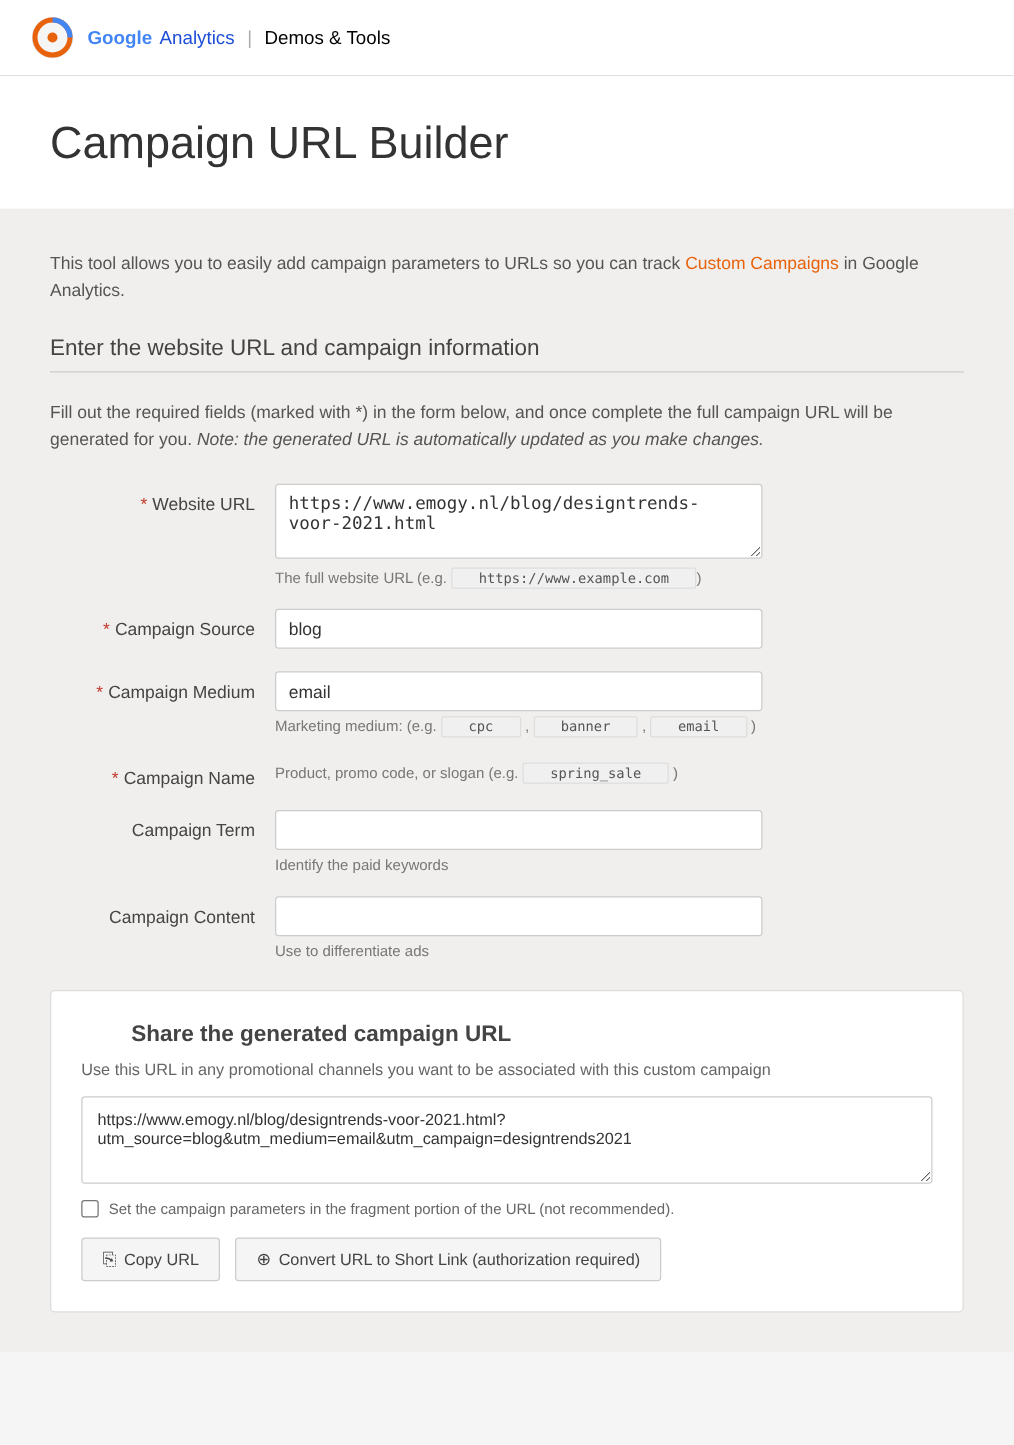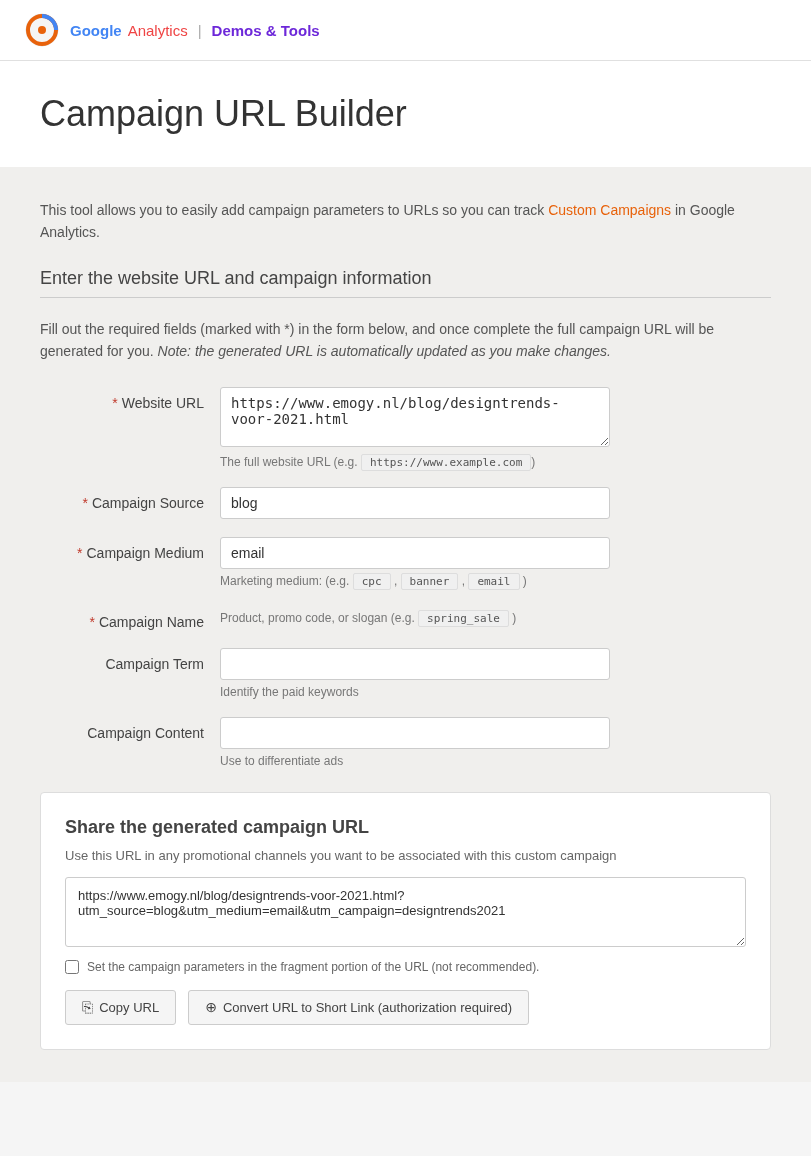--- a/index.html
+++ b/index.html
@@ -31,29 +31,28 @@
       color: #555;
       display: flex;
       align-items: center;
       gap: 6px;
     }
     .header-brand .google {
       color: #4285f4;
       font-weight: bold;
     }
     .header-brand .analytics {
-      color: #ef4444;
+      color: #1d4ed8;
     }
     .header-divider {
       color: #aaa;
       margin: 0 4px;
     }
     .header-demos {
-      color: #6d28d9;
-      font-weight: bold;
+      color: #000000;
     }
     .page-title-section {
       background: #fff;
       padding: 32px 40px 32px 40px;
     }
     .page-title {
       font-size: 36px;
       font-weight: 300;
       color: #333;
     }
@@ -129,38 +128,39 @@
     .field-hint {
       margin-top: 5px;
       font-size: 12px;
       color: #777;
       max-width: 390px;
     }
     .field-hint code {
       background: #f0f0f0;
       border: 1px solid #ddd;
       border-radius: 2px;
-      padding: 1px 8px;
+      padding: 1px 21px;
       font-family: monospace;
       font-size: 11px;
       color: #555;
       text-align: center;
     }
     .share-box {
       background: #fff;
       border: 1px solid #ddd;
       border-radius: 4px;
       padding: 24px;
       margin-top: 24px;
     }
     .share-title {
       font-size: 18px;
       font-weight: bold;
       color: #444;
       margin-bottom: 10px;
+      margin-left: 40px;
     }
     .share-desc {
       font-size: 13px;
       color: #666;
       margin-bottom: 14px;
     }
     .generated-url-box {
       width: 100%;
       padding: 10px 12px;
       border: 1px solid #ccc;

